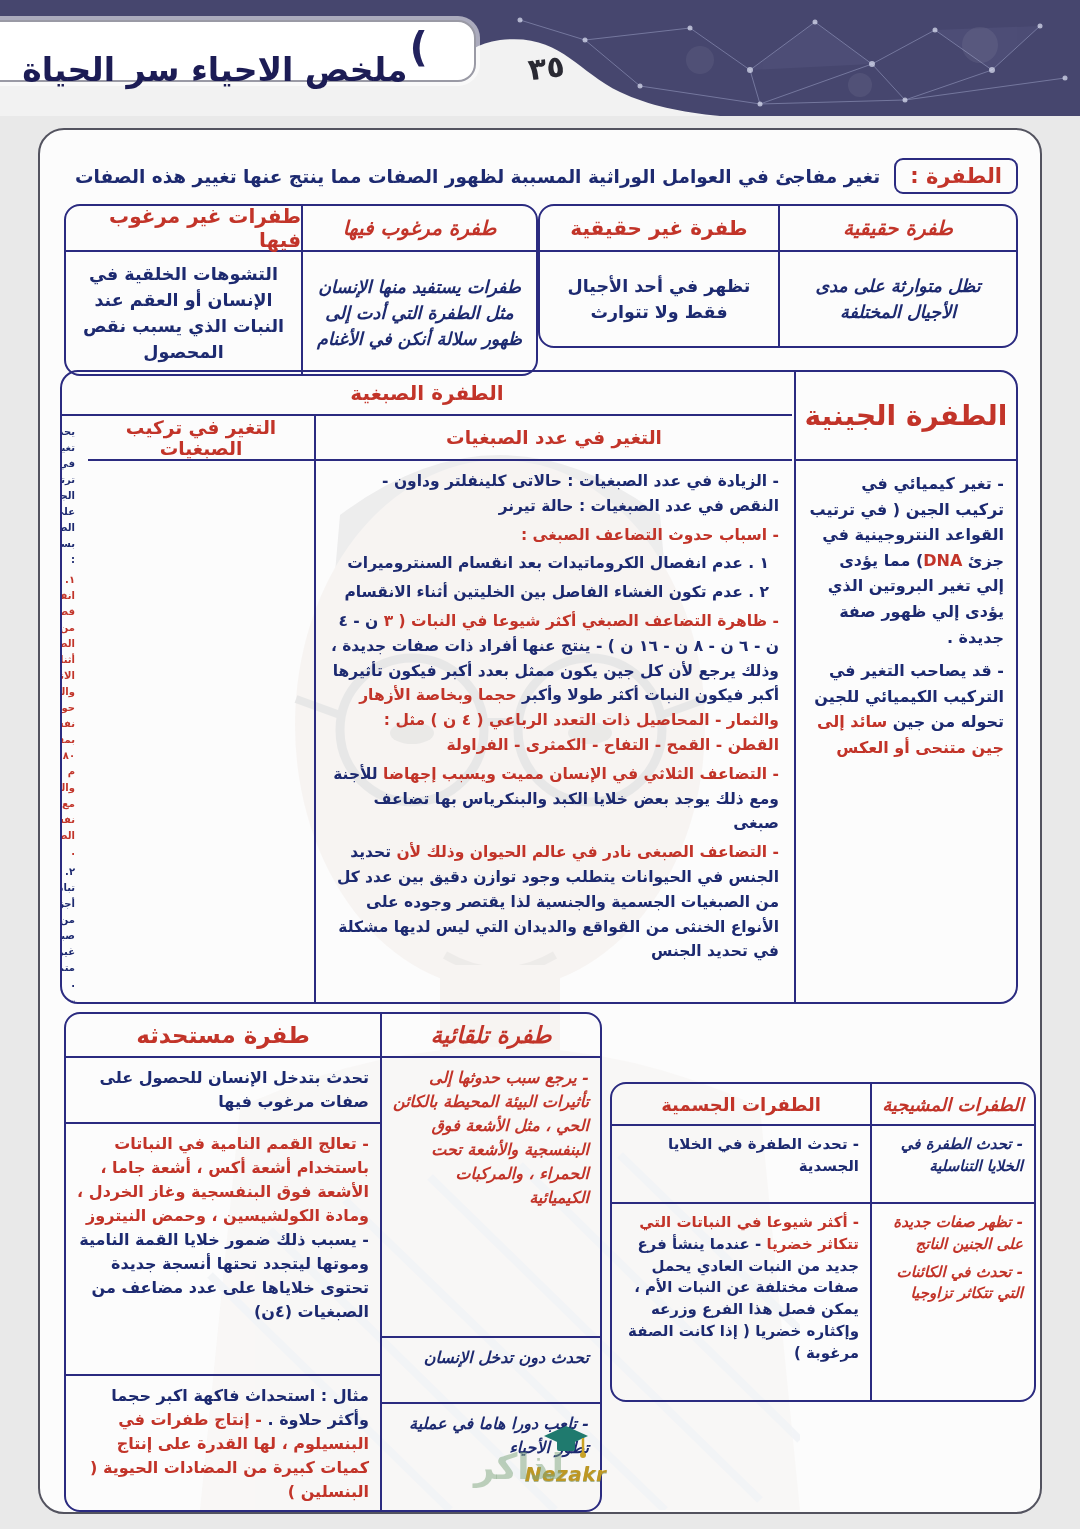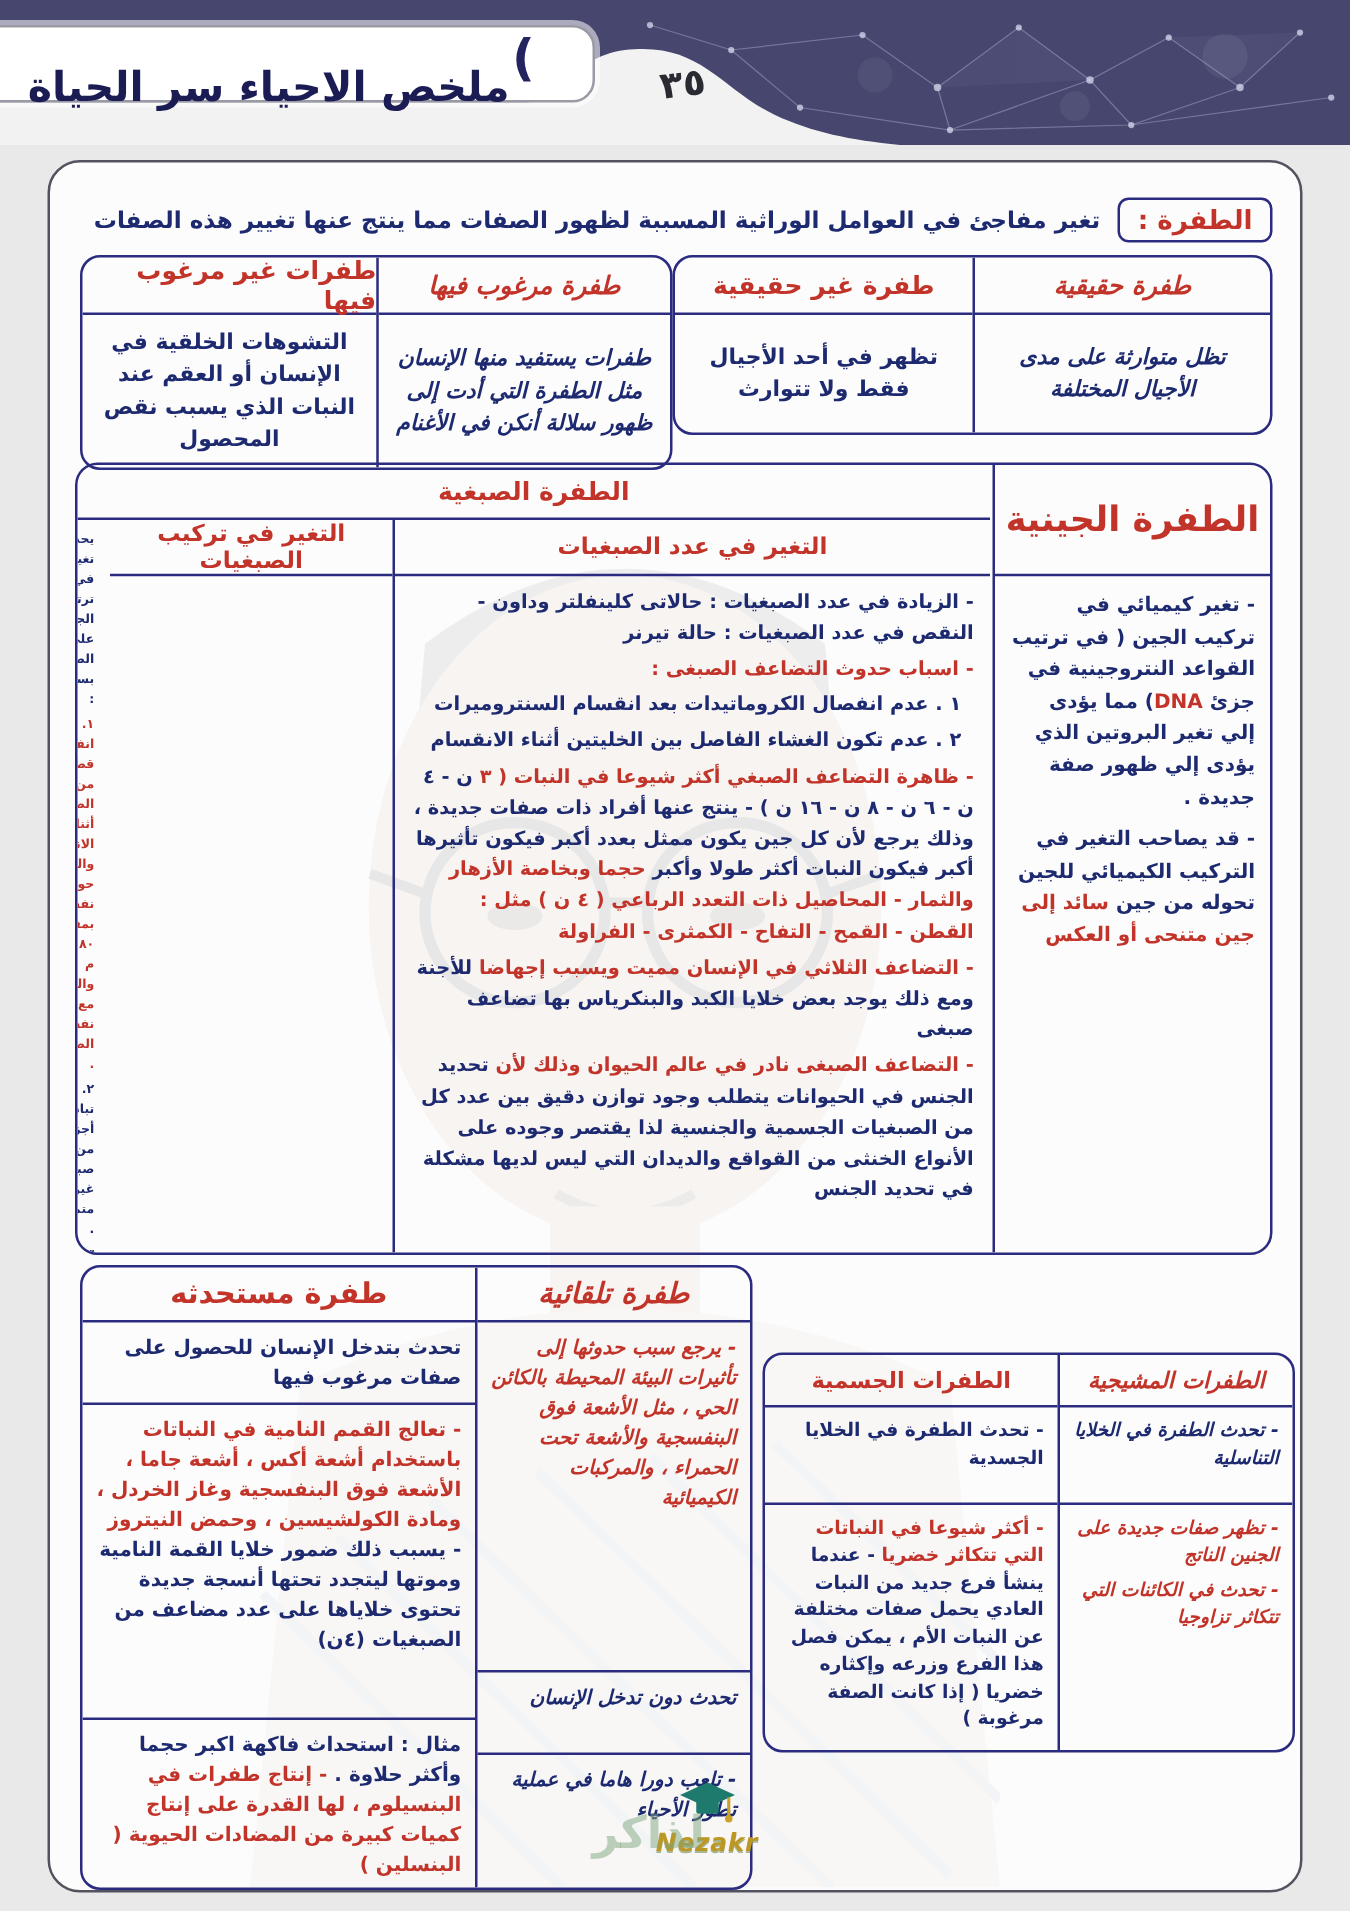--- a/index.html
+++ b/index.html
@@ -73,21 +73,21 @@
   .hdr2{height:44px;display:flex;align-items:center;justify-content:center;color:var(--red);font-size:23px;border-bottom:var(--bw) solid var(--bord);flex:0 0 auto;}
   .cell{border-bottom:var(--bw) solid var(--bord);padding:8px 11px;font-size:16px;line-height:1.5;text-align:right;overflow:hidden;flex:0 0 auto;}
   .cell.last{border-bottom:none;flex:1 1 auto;}
   .t-lower{top:882px;left:24px;width:538px;height:500px;}
   .t-lower .col-spon{width:220px;}
   .t-lower .col-ind{flex:1;}
   .t-lower .hA{height:66px;}
   .t-lower .col-spon .hB{height:280px;}
   .t-lower .col-ind .hB{height:252px;}
   .t-som{top:952px;right:4px;width:426px;height:320px;}
-  .t-som .col-gam{width:188px;}
+  .t-som .col-gam{width:164px;}
   .t-som .col-som{flex:1;}
   .t-som .hdr2{height:42px;font-size:18px;}
   .t-som .cell{font-size:15px;line-height:1.45;}
   .t-som .hC{height:78px;}
   .t-som .cell p{margin-bottom:6px;}
   
   .logo{position:absolute;left:428px;top:1294px;width:195px;height:90px;z-index:2;text-align:center;direction:ltr;}
   .logo .ar{position:absolute;left:6px;top:22px;font-size:36px;color:rgba(125,165,125,.5);}
   .logo svg{display:block;margin:0 auto 2px auto;}
   .logo .latin{font-size:20px;font-style:italic;color:#bd9724;letter-spacing:.5px;text-shadow:0 1px 0 rgba(100,130,70,.55);}

